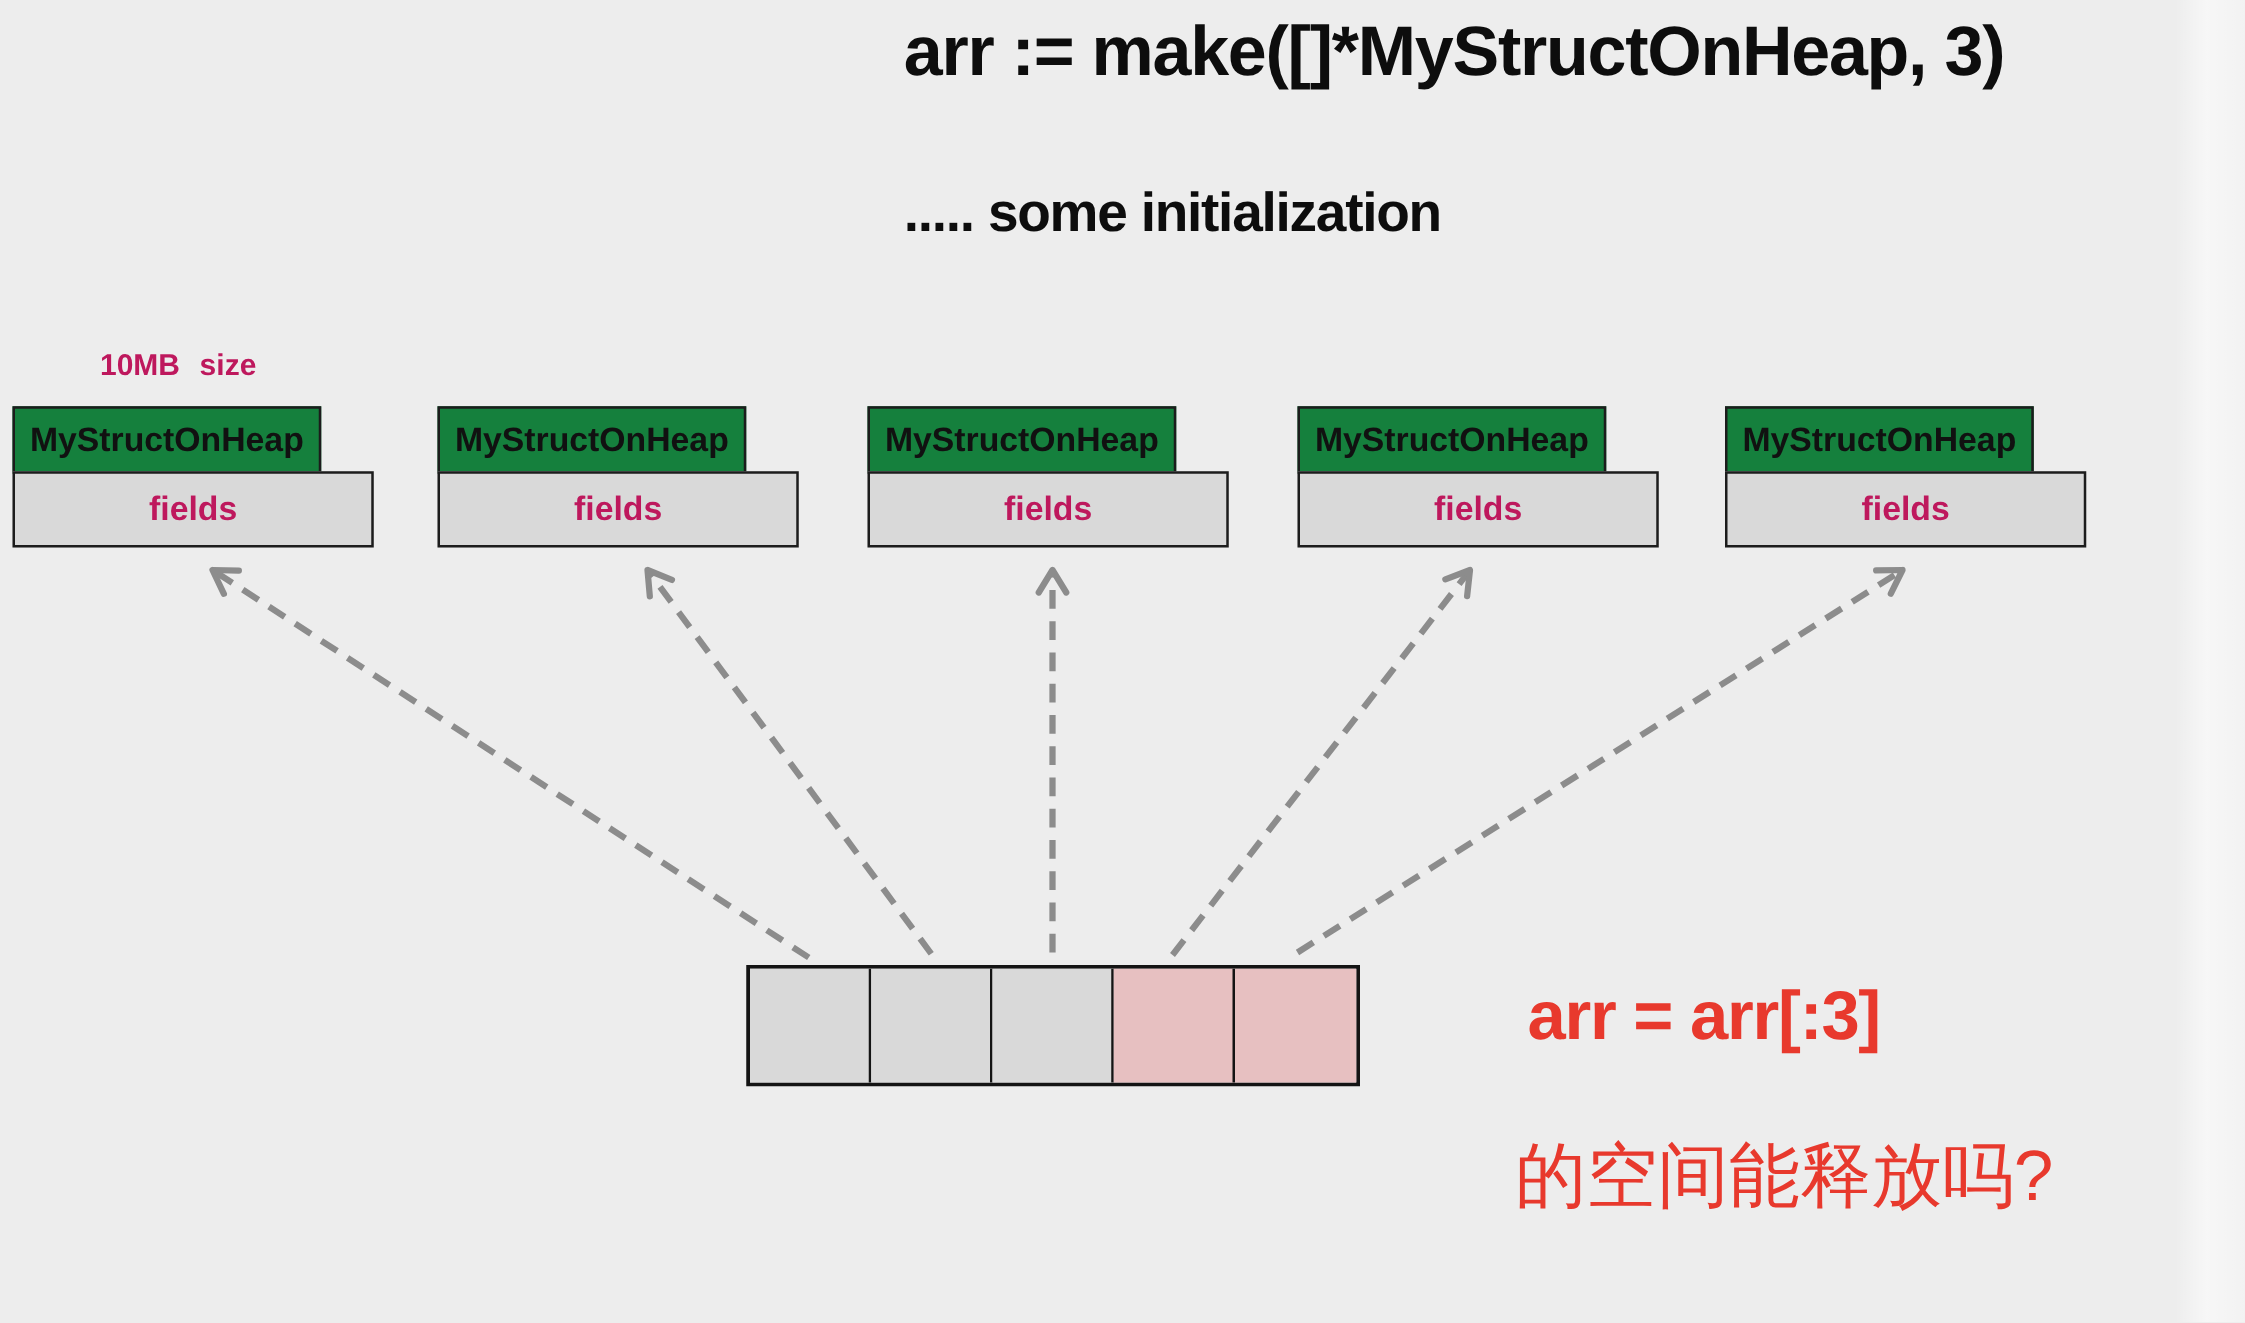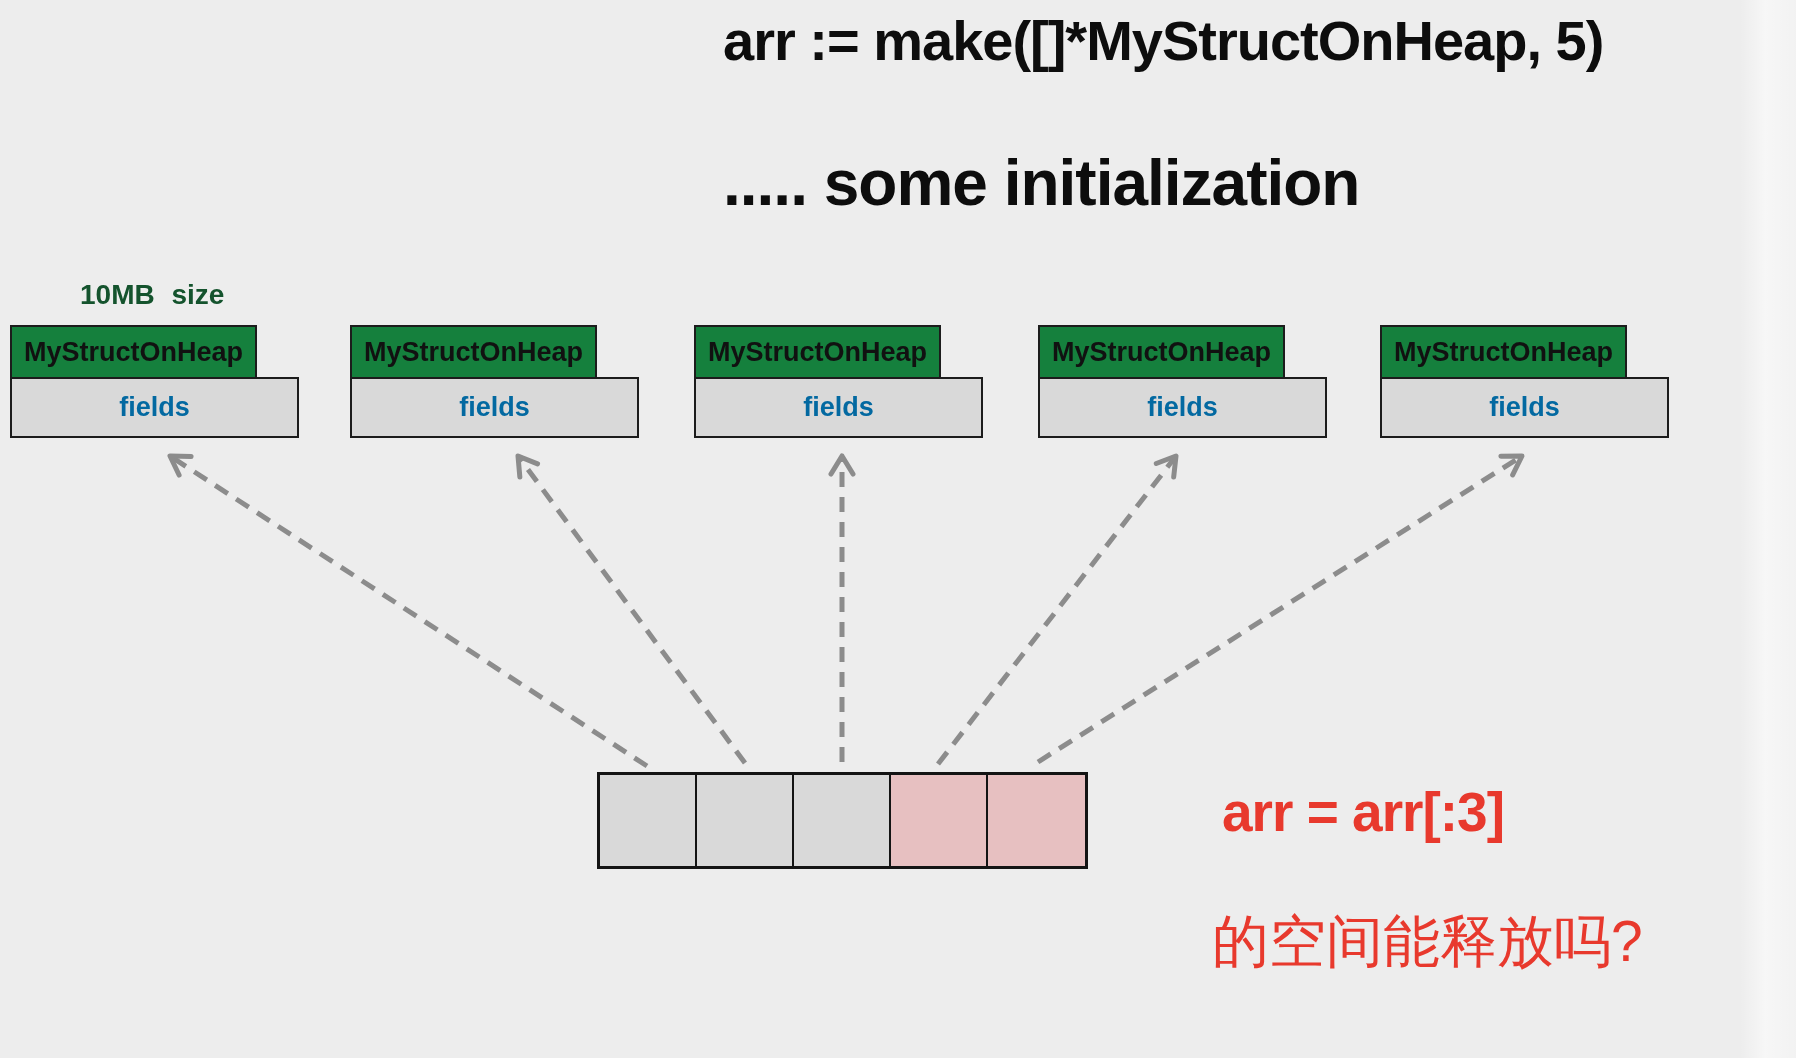--- a/index.html
+++ b/index.html
@@ -13,39 +13,39 @@
     background:linear-gradient(to right, rgba(255,255,255,0), rgba(255,255,255,.55) 45%, rgba(255,255,255,.30));
     pointer-events:none;
   }
   .title{
     position:absolute;left:723px;top:8px;
     font-size:56px;font-weight:bold;color:#0d0d0d;letter-spacing:-1px;
     white-space:nowrap;
   }
   .subtitle{
     position:absolute;left:723px;top:146px;
-    font-size:64px;font-weight:bold;color:#0d0d0d;letter-spacing:-1px;
+    font-size:44px;font-weight:bold;color:#0d0d0d;letter-spacing:-1px;
     white-space:nowrap;
   }
   .size-label{
     position:absolute;left:80px;top:279px;
-    font-size:28px;font-weight:bold;color:#14532d;word-spacing:9px;
+    font-size:24px;font-weight:bold;color:#be185d;word-spacing:9px;
     white-space:nowrap;
   }
   .heap-obj{position:absolute;top:325px;}
   .obj-header{
     box-sizing:border-box;width:247px;height:54px;
     background:#15803d;border:2px solid #1c1c1c;
     font-size:27px;font-weight:bold;color:#111;
     text-align:center;line-height:50px;white-space:nowrap;
   }
   .obj-fields{
     box-sizing:border-box;width:289px;height:61px;margin-top:-2px;
     background:#d9d9d9;border:2px solid #1c1c1c;
-    font-size:27px;font-weight:bold;color:#0369a1;
+    font-size:27px;font-weight:bold;color:#be185d;
     text-align:center;line-height:57px;white-space:nowrap;
   }
   .arrow-layer{position:absolute;left:0;top:0;pointer-events:none;}
   .slice-row{
     position:absolute;left:597px;top:772px;
     display:flex;border:3px solid #141414;
   }
   .slice-cell{
     box-sizing:border-box;width:97px;height:91px;
     border-right:2px solid #141414;
@@ -62,21 +62,21 @@
     position:absolute;left:1212px;top:904px;
     font-size:57px;font-weight:500;color:#e8392d;line-height:1.32;
     white-space:nowrap;
   }
 </style>
 </head>
 <body>
 
 <div class="canvas">
 
-  <div class="title">arr := make([]*MyStructOnHeap, 5)</div>
+  <div class="title">arr := make([]*MyStructOnHeap, 3)</div>
 
   <div class="subtitle">..... some initialization</div>
 
   <div class="size-label">10MB size</div>
 
   <div class="heap-obj" style="left:10px">
     <div class="obj-header">MyStructOnHeap</div>
     <div class="obj-fields">fields</div>
   </div>
   <div class="heap-obj" style="left:350px">

